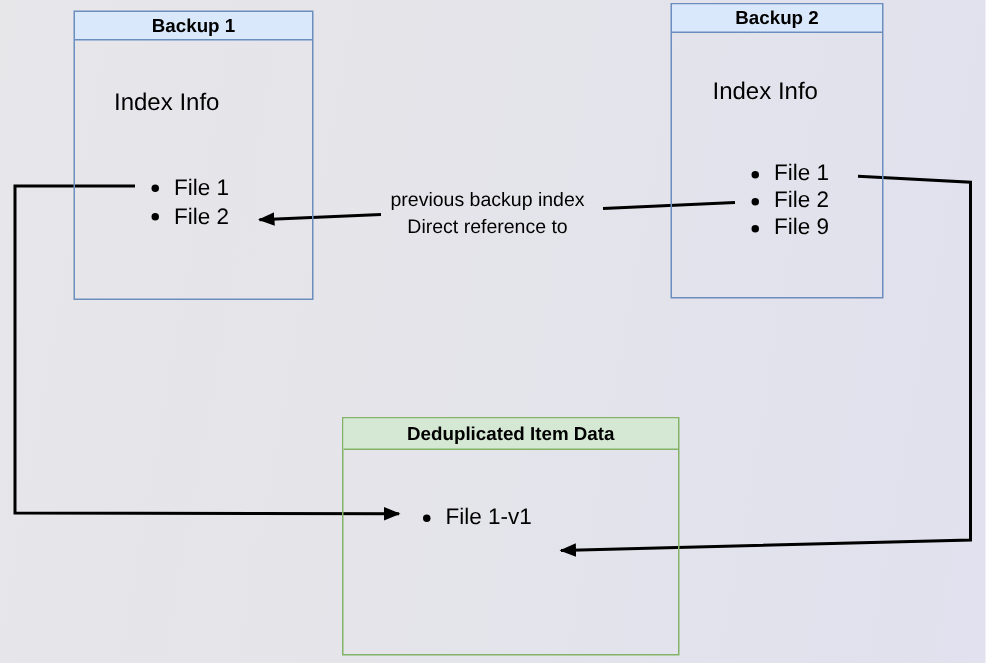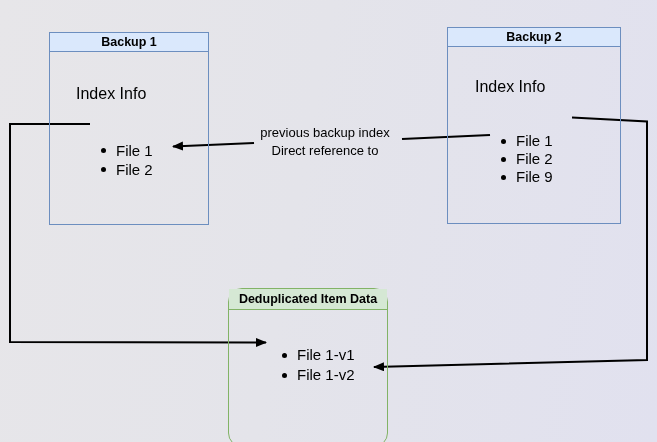--- a/index.html
+++ b/index.html
@@ -19,21 +19,20 @@
     inset: 0;
     width: 657px;
     height: 442px;
     pointer-events: none;
   }
   .node {
     position: absolute;
     box-sizing: border-box;
     border: 1.5px solid;
     background: transparent;
-    margin-top: 25px;
   }
   .node.blue  { border-color: #6c8ebf; }
   .node.green { border-color: #82b366; }
   .node-header {
     box-sizing: border-box;
     width: 100%;
     border-bottom: 1.5px solid;
     font-weight: bold;
     font-size: 12.5px;
     text-align: center;
@@ -70,22 +69,22 @@
     background: #000;
   }
   .list-19 li { line-height: 19px; }
   .list-19 li::before { top: 7px; }
   .list-18 li { line-height: 18px; }
   .list-18 li::before { top: 6.5px; }
   .list-20 li { line-height: 20px; }
   .list-20 li::before { top: 7.5px; }
 
   #backup1 { left: 49px;  top: 7px;   width: 160px; height: 193px; }
-  #backup2 { left: 447px; top: 2px;   width: 174px; height: 197px; }
-  #dedup   { left: 228px; top: 263px; width: 160px; height: 159px; border-radius: 14px; }
+  #backup2 { left: 447px; top: 2px;   width: 142px; height: 197px; }
+  #dedup   { left: 228px; top: 278px; width: 225px; height: 159px; }
 
   #backup1 .node-sub { left: 26px; top: 52px; }
   #backup2 .node-sub { left: 27px; top: 50px; }
 
   #backup1 ul.file-list { left: 50px; top: 108px; }
   #backup2 ul.file-list { left: 52px; top: 104px; }
   #dedup   ul.file-list { left: 50px; top: 56px;  padding-left: 2px; }
 
   .annotation {
     position: absolute;
@@ -134,21 +133,20 @@
       <li>File 1</li>
       <li>File 2</li>
       <li>File 9</li>
     </ul>
   </div>
 
   <div class="node green" id="dedup">
     <div class="node-header">Deduplicated Item Data</div>
     <ul class="file-list list-20">
       <li>File 1-v1</li>
-      <li>File 1-v2</li>
     </ul>
   </div>
 
   <div class="annotation">
     <div>previous backup index</div>
     <div>Direct reference to</div>
   </div>
 
 </div>
 

